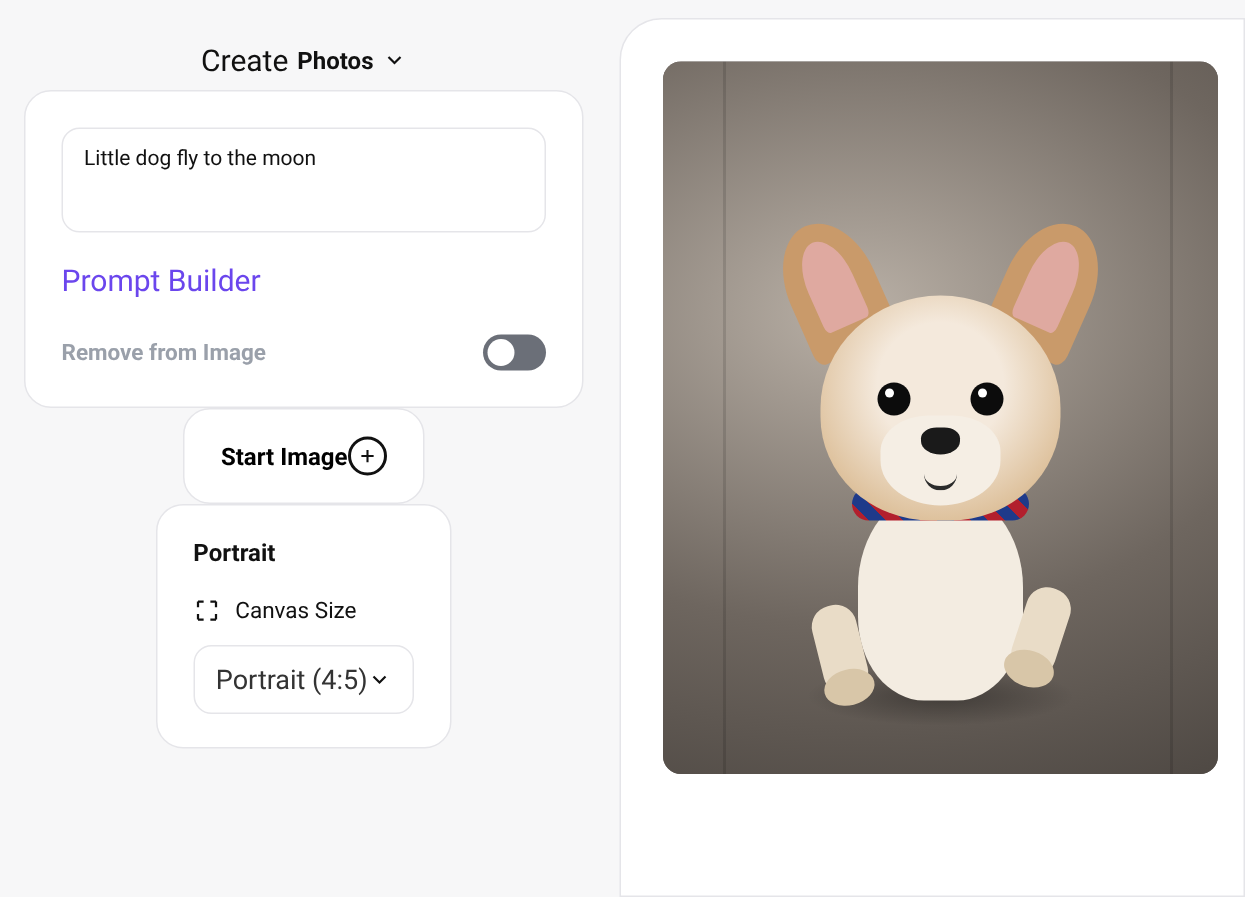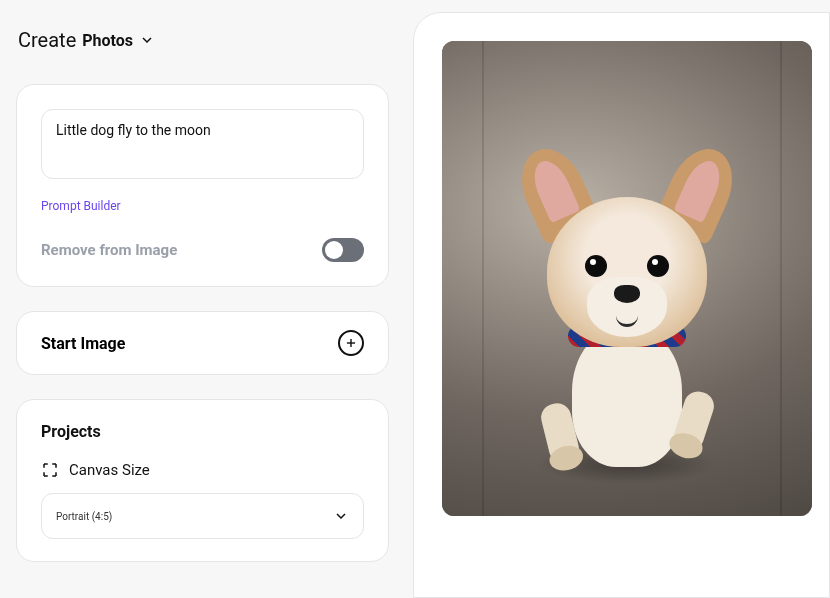--- a/index.html
+++ b/index.html
@@ -1,41 +1,41 @@
 <!DOCTYPE html>
 <html><head>
 <meta charset="utf-8">
 <style>
 * { margin: 0; padding: 0; box-sizing: border-box; font-family: -apple-system, BlinkMacSystemFont, "Segoe UI", Roboto, sans-serif; }
 body { width: 830px; height: 598px; background: #f7f7f8; overflow: hidden; }
 .app { display: flex; height: 100%; }
-.left-panel { width: 405px; padding: 16px; display: flex; flex-direction: column; gap: 24px; }
+.left-panel { width: 405px; padding: 16px; display: flex; flex-direction: column; gap: 0; align-items: center; }
 .right-panel { flex: 1; padding: 12px 0 0 8px; display: flex; flex-direction: column; }
 .header-left { display: flex; align-items: center; gap: 6px; padding: 12px 2px 8px; }
 .header-left .create { font-size: 20px; font-weight: 400; color: #111; }
 .header-left .photos { font-size: 16px; font-weight: 700; color: #111; }
 .header-left svg { width: 16px; height: 16px; }
 .header-right { display: flex; align-items: center; gap: 4px; padding: 12px 0 8px 8px; font-size: 15px; color: #111; }
 .card { background: #fff; border: 1px solid #e5e5e9; border-radius: 18px; padding: 24px; }
 .prompt-input { width: 100%; height: 70px; border: 1px solid #e5e5e9; border-radius: 12px; padding: 12px 14px; font-size: 14px; color: #111; resize: none; outline: none; font-family: inherit; }
-.prompt-builder { color: #6b46ed; font-size: 12px; margin-top: 16px; display: inline-block; cursor: pointer; }
+.prompt-builder { color: #6b46ed; font-size: 20px; margin-top: 16px; display: inline-block; cursor: pointer; }
 .remove-row { display: flex; justify-content: space-between; align-items: center; margin-top: 24px; }
 .remove-label { color: #9aa0aa; font-size: 15px; font-weight: bold; }
 .toggle { width: 42px; height: 24px; background: #6b6f78; border-radius: 12px; position: relative; cursor: pointer; }
 .toggle::after { content: ""; position: absolute; width: 18px; height: 18px; background: #fff; border-radius: 50%; top: 3px; left: 3px; }
 .generate-btn { width: 100%; height: 48px; background: #b89cf2; color: #fff; border: none; border-radius: 24px; font-size: 16px; font-weight: 600; display: flex; align-items: center; justify-content: center; margin-top: 28px; cursor: pointer; position: relative; }
 .generate-badge { position: absolute; right: 12px; width: 28px; height: 28px; background: rgba(255,255,255,0.35); border-radius: 50%; display: flex; align-items: center; justify-content: center; font-size: 14px; font-weight: 600; }
 .section-row { display: flex; justify-content: space-between; align-items: center; }
 .section-title { font-size: 16px; font-weight: 700; color: #000000; }
 .plus-btn { width: 26px; height: 26px; border: 2px solid #111; border-radius: 50%; display: flex; align-items: center; justify-content: center; cursor: pointer; }
 .plus-btn svg { width: 14px; height: 14px; }
 .settings-title { font-size: 16px; font-weight: 700; color: #111; margin-bottom: 20px; }
 .canvas-row { display: flex; align-items: center; gap: 10px; margin-bottom: 14px; }
 .canvas-label { font-size: 15px; color: #111; }
-.select { width: 100%; height: 46px; border: 1px solid #e5e5e9; border-radius: 12px; padding: 0 14px; display: flex; align-items: center; justify-content: space-between; font-size: 10px; color: #333; cursor: pointer; background: #fff; }
+.select { width: 100%; height: 46px; border: 1px solid #e5e5e9; border-radius: 12px; padding: 0 14px; display: flex; align-items: center; justify-content: space-between; font-size: 18px; color: #333; cursor: pointer; background: #fff; }
 .image-frame { flex: 1; background: #fff; border: 1px solid #e5e5e9; border-top-left-radius: 28px; padding: 28px 0 0 28px; display: flex; }
 .generated-image { width: 370px; height: 475px; border-radius: 12px; overflow: hidden; background: #6b6460; position: relative; }
 
 .floor { position:absolute; inset:0; background: radial-gradient(ellipse 500px 350px at 35% 35%, #b9b0a6 0%, #6e665f 60%, #4f4944 100%); }
 .tile-v { position:absolute; top:0; bottom:0; width:2px; background:rgba(0,0,0,0.12); }
 .shadow { position:absolute; left:50%; bottom:32px; width:180px; height:40px; background: radial-gradient(ellipse, rgba(0,0,0,0.35) 0%, rgba(0,0,0,0) 70%); transform: translateX(-50%); }
 .dog { position:absolute; left:50%; top:56%; transform:translate(-50%,-50%); width:220px; height:300px; }
 .ear { position:absolute; width:60px; height:90px; background:#c99a6a; border-radius:50% 50% 10% 10%; top:-10px; }
 .ear.l { left:8px; transform:rotate(-24deg); }
 .ear.r { right:8px; transform:rotate(24deg); }
@@ -82,21 +82,21 @@
         <div class="plus-btn">
           <svg viewBox="0 0 24 24" fill="none" stroke="#111" stroke-width="2.4">
               <line x1="12" y1="5" x2="12" y2="19"></line>
               <line x1="5" y1="12" x2="19" y2="12"></line>
             </svg>
         </div>
       </div>
     </div>
 
     <div class="card" style="padding:22px 24px;">
-      <div class="settings-title">Projects</div>
+      <div class="settings-title">Portrait</div>
       <div class="canvas-row">
         <svg width="18" height="18" viewBox="0 0 24 24" fill="none" stroke="#111" stroke-width="2">
             <path d="M4 4h5M4 4v5M20 4h-5M20 4v5M4 20h5M4 20v-5M20 20h-5M20 20v-5"></path>
           </svg>
         <span class="canvas-label">Canvas Size</span>
       </div>
       <div class="select">
         <span>Portrait (4:5)</span>
         <svg width="16" height="16" viewBox="0 0 24 24" fill="none" stroke="#111" stroke-width="2.2">
             <polyline points="6 9 12 15 18 9"></polyline>

